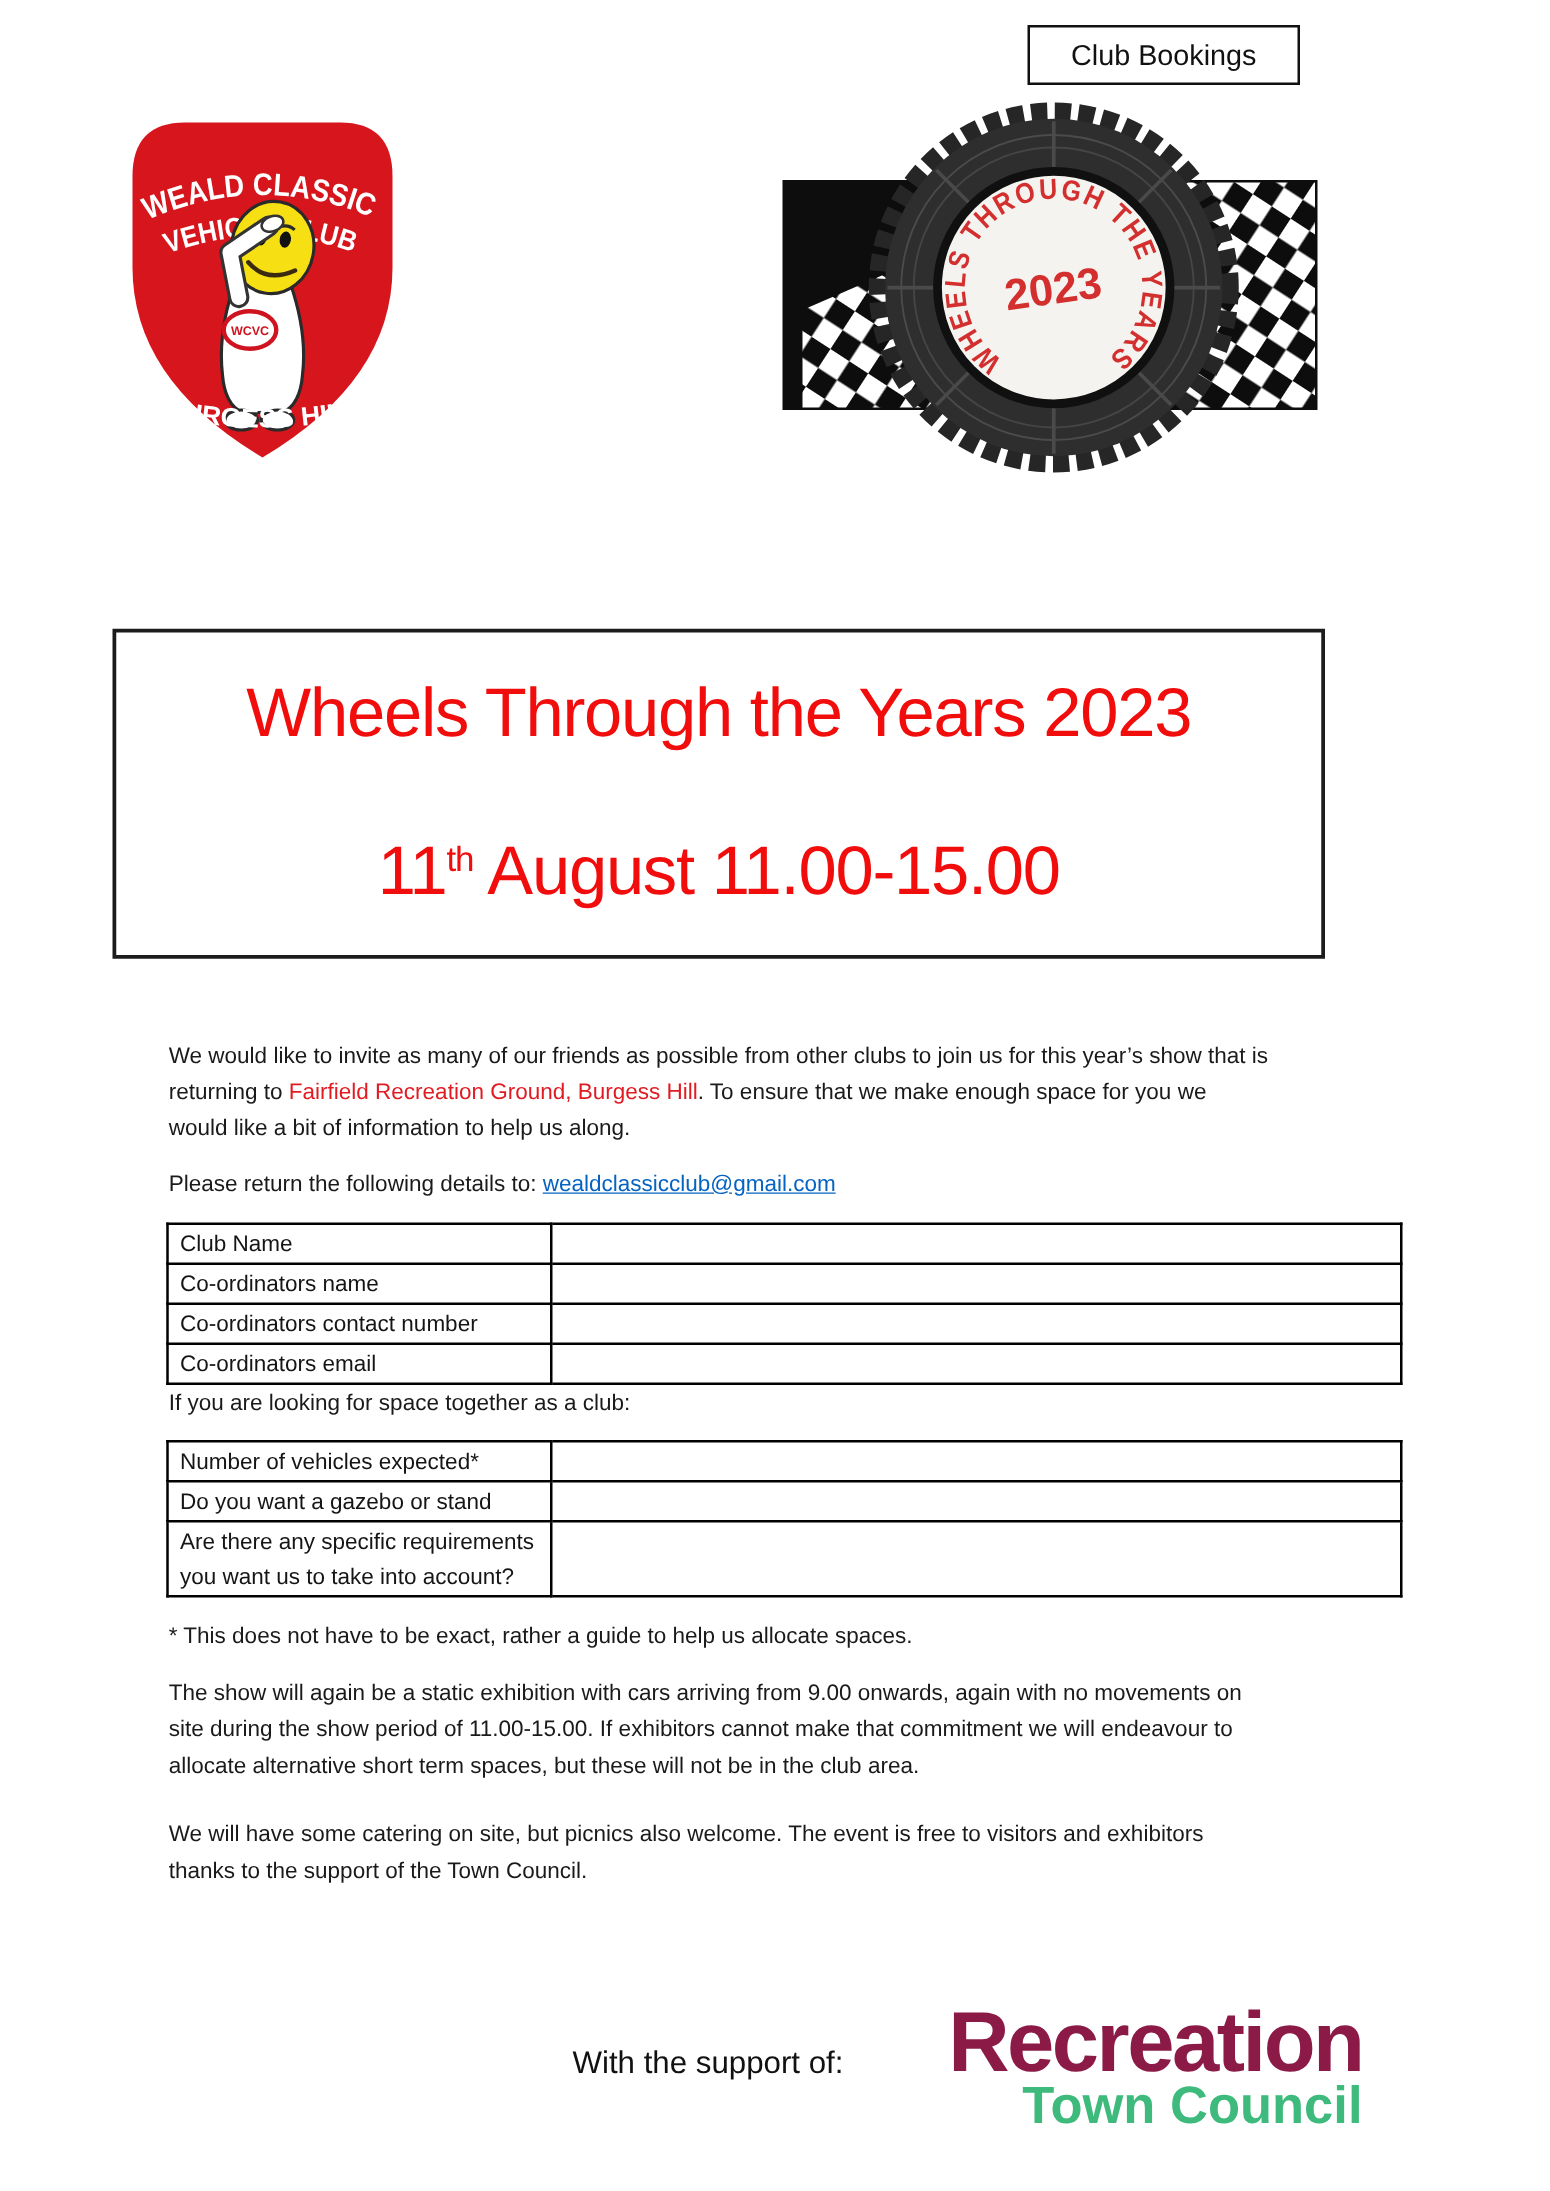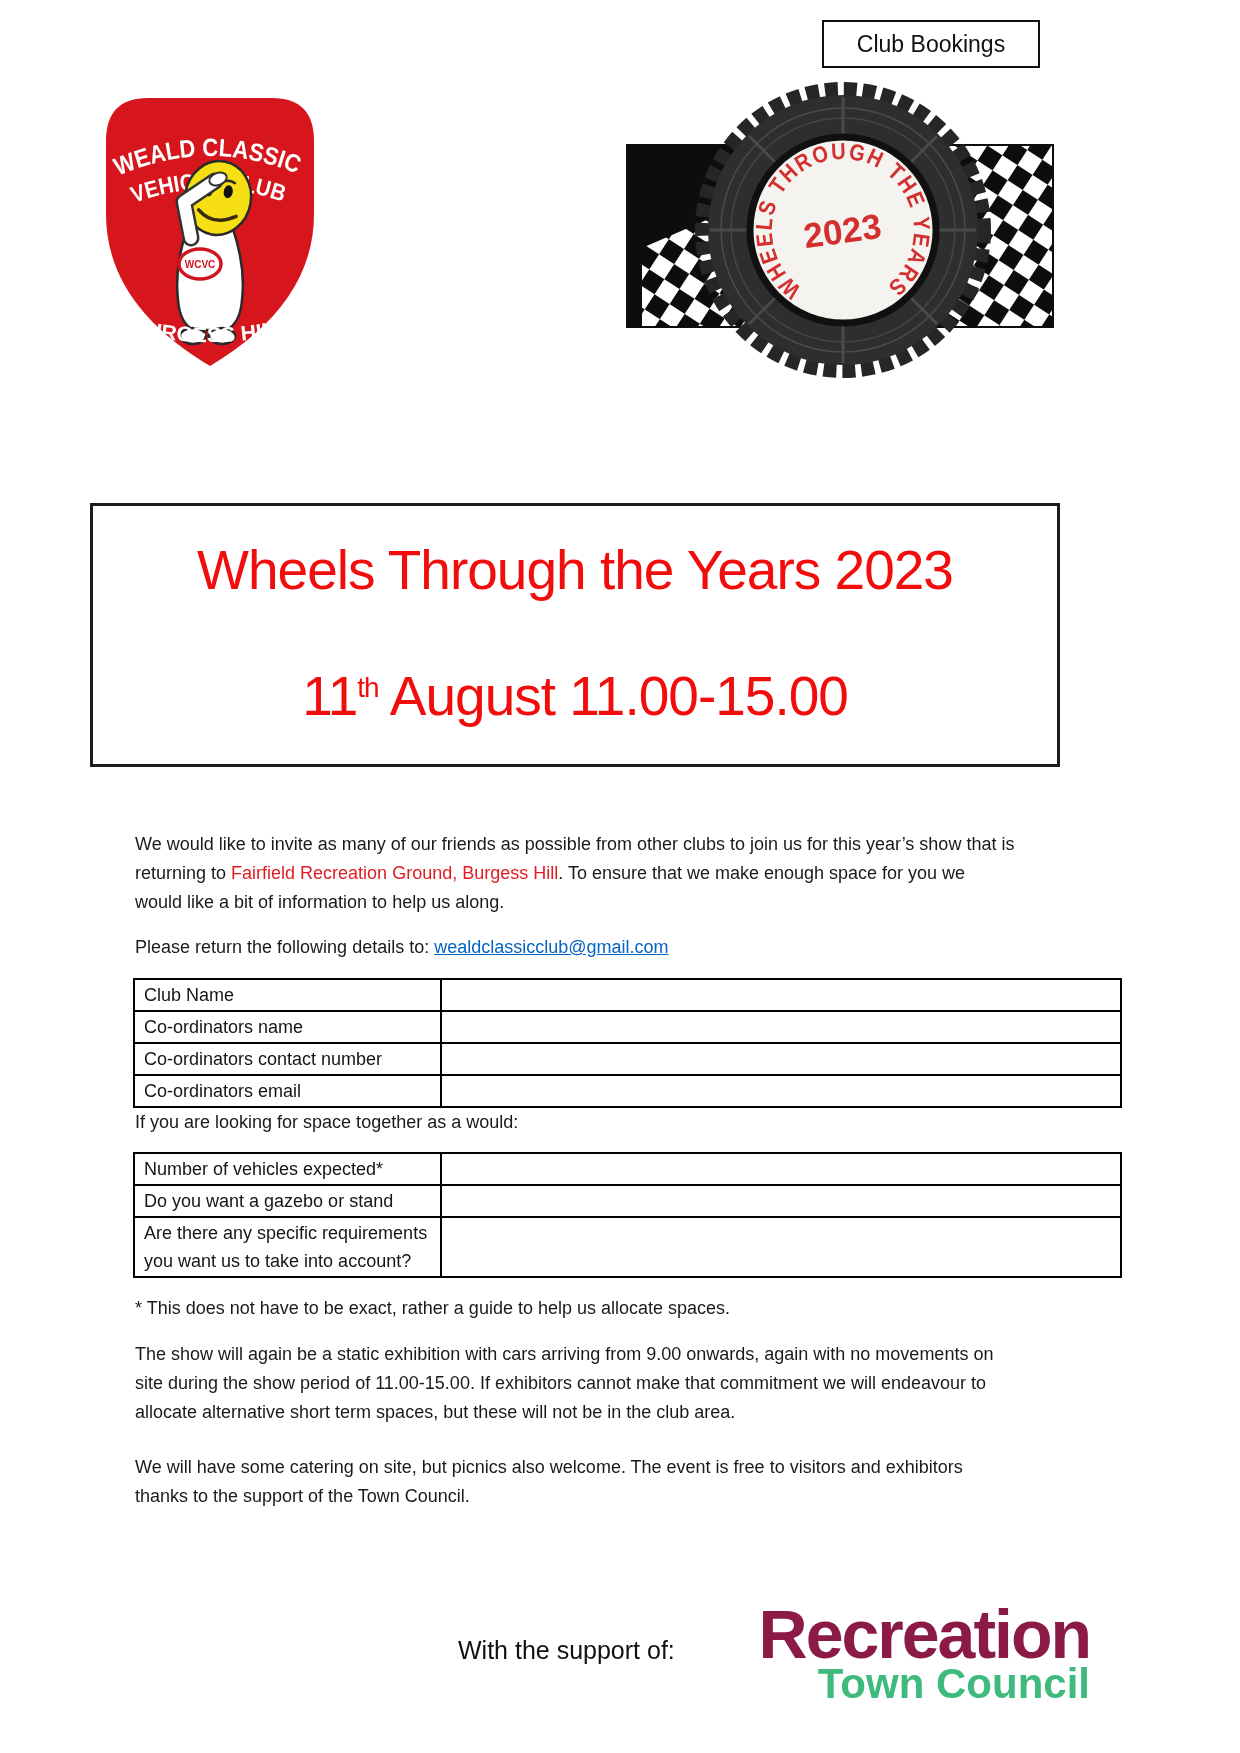--- a/index.html
+++ b/index.html
@@ -171,21 +171,21 @@
         <td class="label-col">Co-ordinators contact number</td>
         <td class="value-col"></td>
       </tr>
       <tr class="single">
         <td class="label-col">Co-ordinators email</td>
         <td class="value-col"></td>
       </tr>
     </tbody>
   </table>
 
-  <p class="para p3">If you are looking for space together as a would:</p>
+  <p class="para p3">If you are looking for space together as a club:</p>
 
   <table class="form t2">
     <tbody>
       <tr class="single">
         <td class="label-col">Number of vehicles expected*</td>
         <td class="value-col"></td>
       </tr>
       <tr class="single">
         <td class="label-col">Do you want a gazebo or stand</td>
         <td class="value-col"></td>

